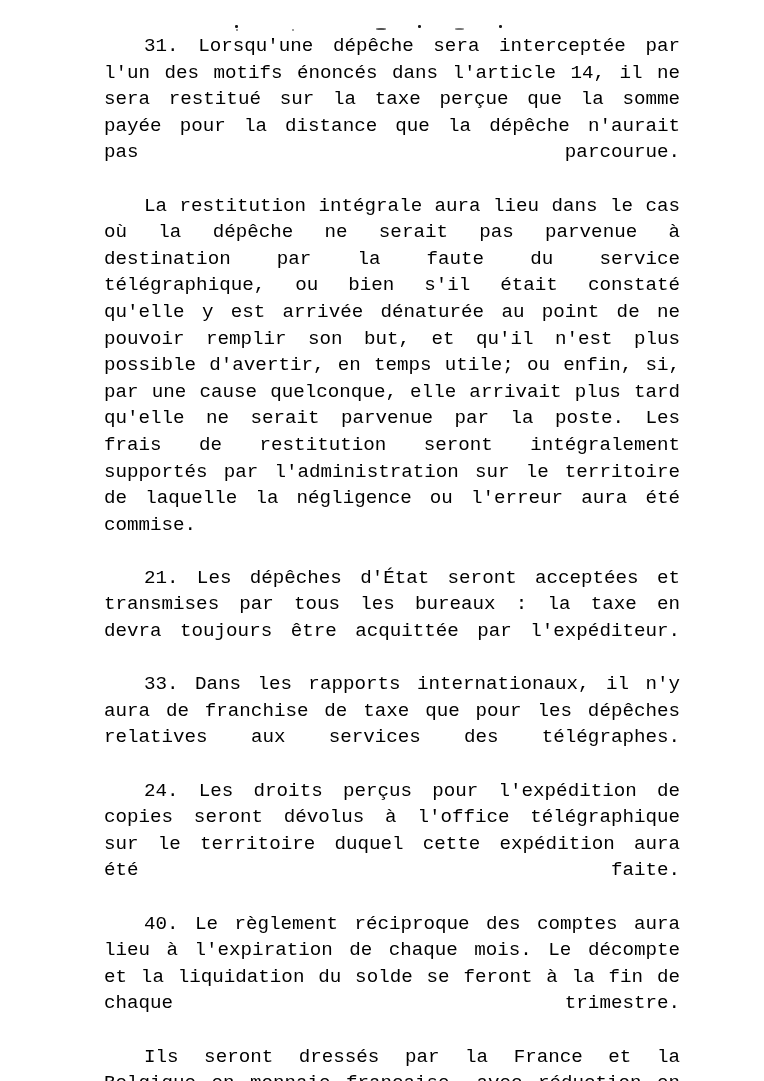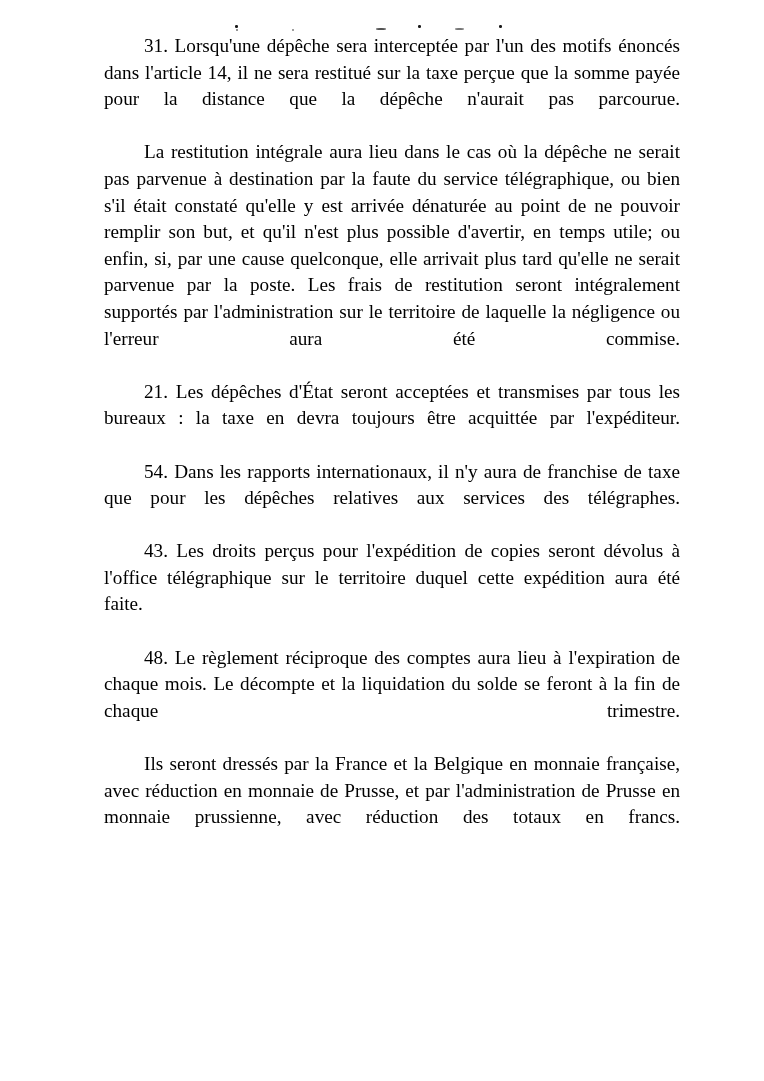--- a/index.html
+++ b/index.html
@@ -7,21 +7,21 @@
     padding: 0;
     background: #ffffff;
   }
 
   .page {
     position: relative;
     width: 764px;
     height: 1081px;
     background: #ffffff;
     overflow: hidden;
-    font-family: Liberation Serif, serif;
+    font-family: Liberation Mono, monospace;
     color: #000000;
   }
 
   
   .top-crop-artifacts {
     position: absolute;
     left: 104px;
     top: 16px;
     width: 576px;
     height: 14px;
@@ -81,25 +81,25 @@
   </div>
 
   <div class="text-column">
 
     <p class="para">31. Lorsqu'une dépêche sera interceptée par l'un des motifs énoncés dans l'article 14, il ne sera restitué sur la taxe perçue que la somme payée pour la distance que la dépêche n'aurait pas parcourue.</p>
 
     <p class="para">La restitution intégrale aura lieu dans le cas où la dépêche ne serait pas parvenue à destination par la faute du service télégraphique, ou bien s'il était constaté qu'elle y est arrivée dénaturée au point de ne pouvoir remplir son but, et qu'il n'est plus possible d'avertir, en temps utile; ou enfin, si, par une cause quelconque, elle arrivait plus tard qu'elle ne serait parvenue par la poste. Les frais de restitution seront intégralement supportés par l'administration sur le territoire de laquelle la négligence ou l'erreur aura été commise.</p>
 
     <p class="para">21. Les dépêches d'État seront acceptées et transmises par tous les bureaux : la taxe en devra toujours être acquittée par l'expéditeur.</p>
 
-    <p class="para">54. Dans les rapports internationaux, il n'y aura de franchise de taxe que pour les dépêches relatives aux services des télégraphes.</p>
+    <p class="para">33. Dans les rapports internationaux, il n'y aura de franchise de taxe que pour les dépêches relatives aux services des télégraphes.</p>
 
 
 
-    <p class="para">43. Les droits perçus pour l'expédition de copies seront dévolus à l'office télégraphique sur le territoire duquel cette expédition aura été faite.</p>
+    <p class="para">24. Les droits perçus pour l'expédition de copies seront dévolus à l'office télégraphique sur le territoire duquel cette expédition aura été faite.</p>
 
 
-    <p class="para">48. Le règlement réciproque des comptes aura lieu à l'expiration de chaque mois. Le décompte et la liquidation du solde se feront à la fin de chaque trimestre.</p>
+    <p class="para">40. Le règlement réciproque des comptes aura lieu à l'expiration de chaque mois. Le décompte et la liquidation du solde se feront à la fin de chaque trimestre.</p>
 
     <p class="para">Ils seront dressés par la France et la Belgique en monnaie française, avec réduction en monnaie de Prusse, et par l'administration de Prusse en monnaie prussienne, avec réduction des totaux en francs.</p>
 
   </div>
 </div>
 
 </body></html>

